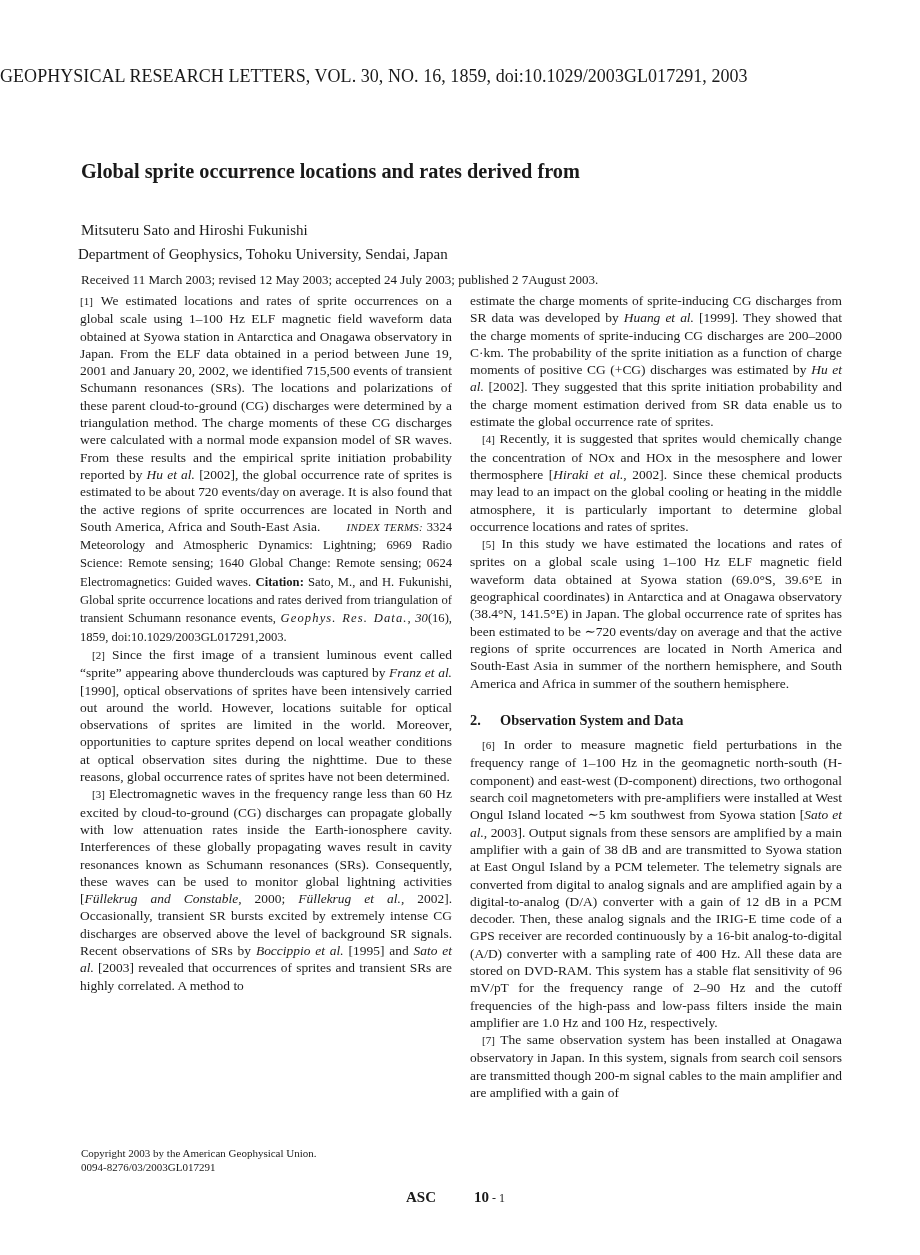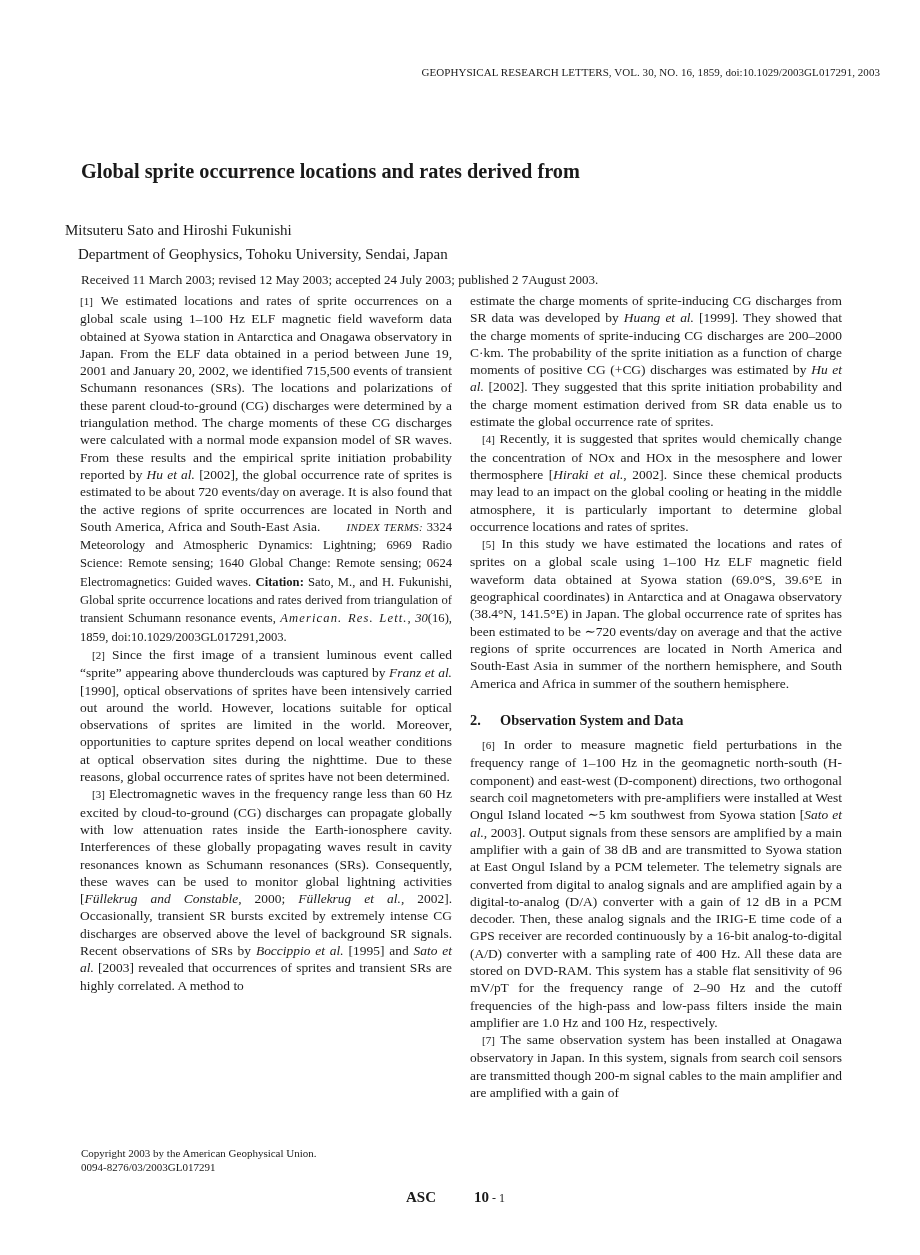--- a/index.html
+++ b/index.html
@@ -5,28 +5,28 @@
   * { box-sizing: border-box; margin: 0; padding: 0; }
   html, body { width: 920px; height: 1255px; background: #ffffff; }
   body {
     font-family: "Liberation Serif", "DejaVu Serif", serif;
     color: #1a1a1a;
     position: relative;
     overflow: hidden;
   }
   .running-head {
     position: absolute; left: 0; width: 880px; top: 66px;
-    text-align: right; font-size: 11px; letter-spacing: 0.05px;
+    text-align: left; font-size: 18px; letter-spacing: 0.05px;
   }
   .title {
     position: absolute; left: 81px; top: 158px; width: 620px;
     font-weight: bold; font-size: 20.3px; line-height: 26px;
   }
   .authors {
-    position: absolute; left: 65px; top: 222px; font-size: 15px;
+    position: absolute; left: 81px; top: 222px; font-size: 15px;
   }
   .affil {
     position: absolute; left: 78px; top: 246px; font-size: 15px;
   }
   .received {
     position: absolute; left: 81px; top: 272px; font-size: 13px;
   }
   .col {
     position: absolute; top: 292px; width: 372px;
     font-size: 13.45px; line-height: 17.3px; text-align: justify;
@@ -65,21 +65,21 @@
 </div>
 
 <div class="authors">Mitsuteru Sato and Hiroshi Fukunishi</div>
 <div class="affil">Department of Geophysics, Tohoku University, Sendai, Japan</div>
 <div class="received">Received 11 March 2003; revised 12 May 2003; accepted 24 July 2003; published 2 7August 2003.</div>
 
 <div class="col col-left">
   <div class="para noindent abstract">
     <span class="pnum">[1]</span><span>We estimated locations and rates of sprite occurrences on a global scale using 1–100 Hz ELF magnetic field waveform data obtained at Syowa station in Antarctica and Onagawa observatory in Japan. From the ELF data obtained in a period between June 19, 2001 and January 20, 2002, we identified 715,500 events of transient Schumann resonances (SRs). The locations and polarizations of these parent cloud-to-ground (CG) discharges were determined by a triangulation method. The charge moments of these CG discharges were calculated with a normal mode expansion model of SR waves. From these results and the empirical sprite initiation probability reported by </span><i>Hu et al.</i><span> [2002], the global occurrence rate of sprites is estimated to be about 720 events/day on average. It is also found that the active regions of sprite occurrences are located in North and South America, Africa and South-East Asia.</span>
     <span style="display:inline-block;width:22px"></span><span class="idx-label">INDEX TERMS:</span><span class="abs-small"> 3324 Meteorology and Atmospheric Dynamics: Lightning; 6969 Radio Science: Remote sensing; 1640 Global Change: Remote sensing; 0624 Electromagnetics: Guided waves.</span>
-    <b class="abs-small">Citation:</b><span class="abs-small"> Sato, M., and H. Fukunishi, Global sprite occurrence locations and rates derived from triangulation of transient Schumann resonance events, </span><i class="abs-small cite-wide">American. Res. Lett.</i><span class="abs-small">, </span><i class="abs-small">30</i><span class="abs-small">(16), 1859, doi:10.1029/2003GL017291,2003.</span>
+    <b class="abs-small">Citation:</b><span class="abs-small"> Sato, M., and H. Fukunishi, Global sprite occurrence locations and rates derived from triangulation of transient Schumann resonance events, </span><i class="abs-small cite-wide">Geophys. Res. Data.</i><span class="abs-small">, </span><i class="abs-small">30</i><span class="abs-small">(16), 1859, doi:10.1029/2003GL017291,2003.</span>
   </div>
 
 
   <div class="para">
     <span class="pnum">[2]</span>&nbsp;<span>Since the first image of a transient luminous event called “sprite” appearing above thunderclouds was captured by </span><i>Franz et al.</i><span> [1990], optical observations of sprites have been intensively carried out around the world. However, locations suitable for optical observations of sprites are limited in the world. Moreover, opportunities to capture sprites depend on local weather conditions at optical observation sites during the nighttime. Due to these reasons, global occurrence rates of sprites have not been determined.</span>
   </div>
 
   <div class="para">
     <span class="pnum">[3]</span>&nbsp;<span>Electromagnetic waves in the frequency range less than 60 Hz excited by cloud-to-ground (CG) discharges can propagate globally with low attenuation rates inside the Earth-ionosphere cavity. Interferences of these globally propagating waves result in cavity resonances known as Schumann resonances (SRs). Consequently, these waves can be used to monitor global lightning activities [</span><i>Füllekrug and Constable</i><span>, 2000; </span><i>Füllekrug et al.</i><span>, 2002]. Occasionally, transient SR bursts excited by extremely intense CG discharges are observed above the level of background SR signals. Recent observations of SRs by </span><i>Boccippio et al.</i><span> [1995] and </span><i>Sato et al.</i><span id="p3-split-left"> [2003] revealed that occurrences of sprites and transient SRs are highly correlated. A method to</span>
   </div>

